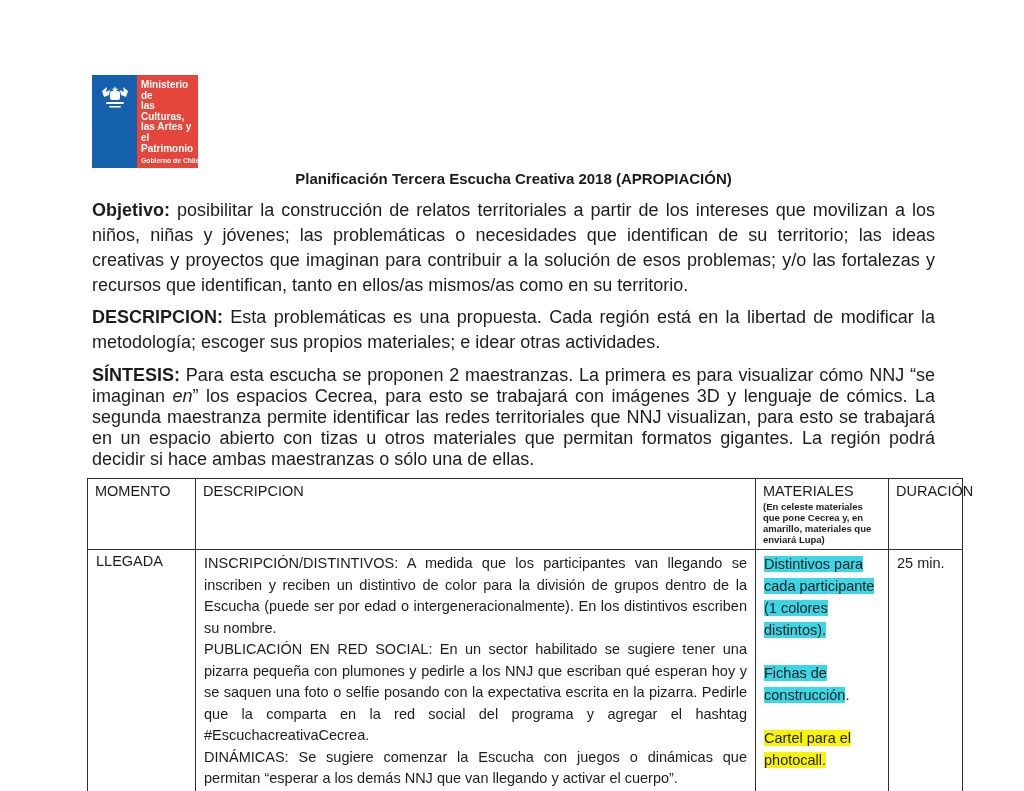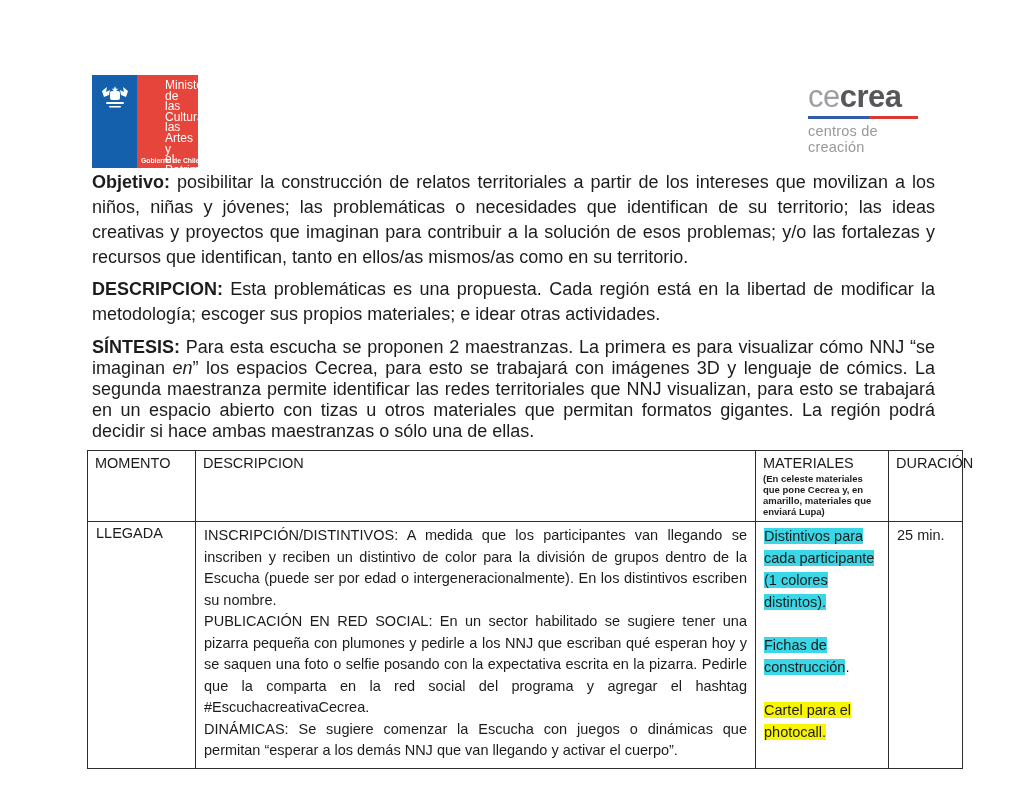--- a/index.html
+++ b/index.html
@@ -30,21 +30,21 @@
     position: absolute;
     left: 50%; top: 8px;
     transform: translateX(-50%);
   }
   .ml-red {
     width: 61px; height: 100%;
     background: #E6453B;
     position: relative;
     padding: 5px 4px;
   }
-  .ml-lines { color: #ffffff; font-weight: normal; font-size: 12px; line-height: 10.6px; margin-left: 24px; }
+  .ml-lines { color: #ffffff; font-weight: bold; font-size: 10px; line-height: 10.6px; }
   .ml-footer {
     position: absolute;
     left: 4px; bottom: 4px;
     color: #ffffff; font-weight: bold; font-size: 6.8px;
     white-space: nowrap;
   }
 
   
   .cecrea-logo {
     position: absolute;
@@ -120,31 +120,24 @@
       <div class="ml-lines">
         <div>Ministerio de</div>
         <div>las Culturas,</div>
         <div>las Artes y</div>
         <div>el Patrimonio</div>
       </div>
       <div class="ml-footer">Gobierno de Chile</div>
     </div>
   </div>
 
-  <div class="cecrea-logo">
-    <div class="cecrea-word"><span class="cecrea-ce">ce</span><span class="cecrea-crea">crea</span></div>
-    <div class="cecrea-line">
-      <span class="half-blue"></span>
-      <span class="half-red"></span>
-    </div>
-    <div class="cecrea-tagline">centros de creación</div>
-  </div>
 
   <div class="content">
 
+    <h1 class="doc-title">Planificación Tercera Escucha Creativa 2018 (APROPIACIÓN)</h1>
 
     <p class="para p-objetivo"><b>Objetivo:</b><span> posibilitar la construcción de relatos territoriales a partir de los intereses que movilizan a los niños, niñas y jóvenes; las problemáticas o necesidades que identifican de su territorio; las ideas creativas y proyectos que imaginan para contribuir a la solución de esos problemas; y/o las fortalezas y recursos que identifican, tanto en ellos/as mismos/as como en su territorio.</span></p>
 
 
     <p class="para p-importante"><b>DESCRIPCION:</b><span> Esta problemáticas es una propuesta. Cada región está en la libertad de modificar la metodología; escoger sus propios materiales; e idear otras actividades.</span></p>
 
     <p class="para p-sintesis"><b>SÍNTESIS:</b><span> Para esta escucha se proponen 2 maestranzas. La primera es para visualizar cómo NNJ “se imaginan </span><span class="italic">en</span><span>” los espacios Cecrea, para esto se trabajará con imágenes 3D y lenguaje de cómics. La segunda maestranza permite identificar las redes territoriales que NNJ visualizan, para esto se trabajará en un espacio abierto con tizas u otros materiales que permitan formatos gigantes. La región podrá decidir si hace ambas maestranzas o sólo una de ellas.</span></p>
 
     <table class="plan">
       <colgroup>

